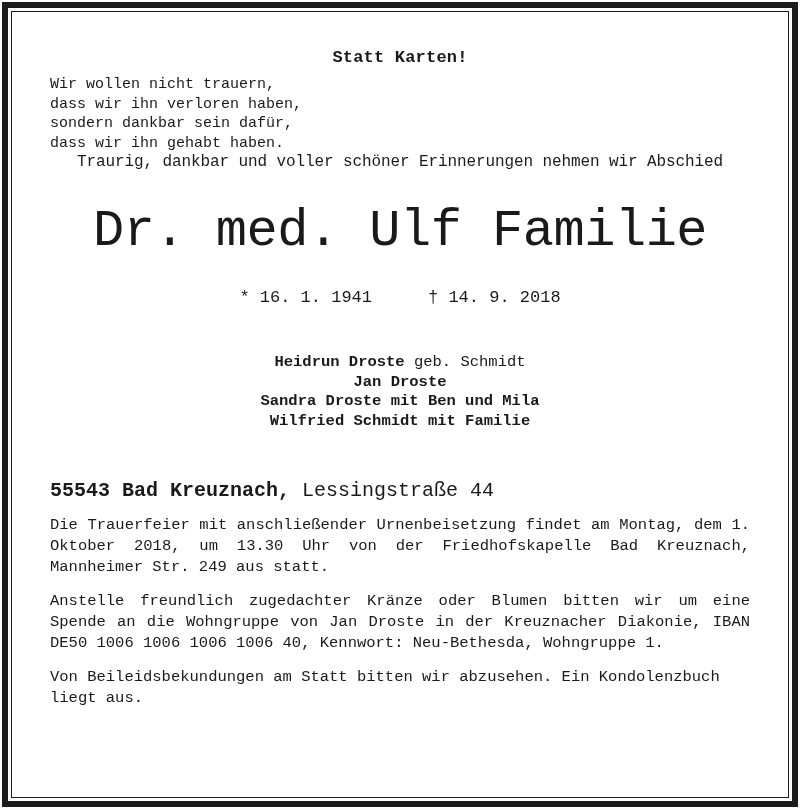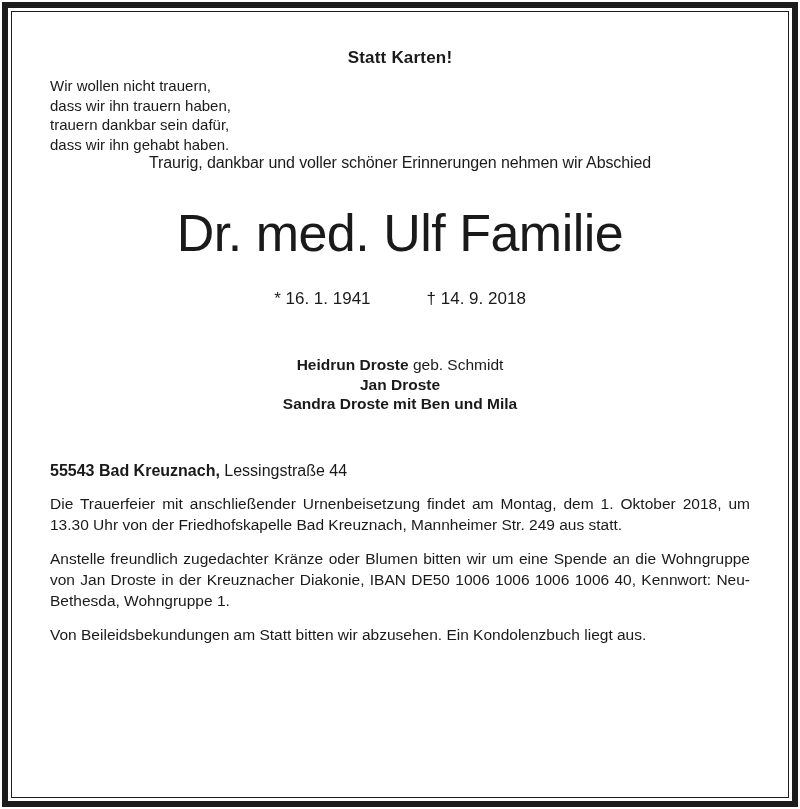--- a/index.html
+++ b/index.html
@@ -18,20 +18,21 @@
   
   .notice-frame {
     position: absolute;
     left: 2px;
     top: 2px;
     width: 796px;
     height: 805px;
     box-sizing: border-box;
     border: 6px solid #1c1c1c;
     background: #ffffff;
+    font-family: Liberation Mono, monospace;
   }
   .notice-frame-inner {
     position: absolute;
     left: 3px;
     top: 3px;
     right: 3px;
     bottom: 3px;
     box-sizing: border-box;
     border: 1.5px solid #1c1c1c;
     background: #ffffff;
@@ -100,21 +101,21 @@
     font-size: 15.5px;
     line-height: 19.5px;
     font-weight: bold;
     margin-top: 46px;
   }
   .mourner-line { display: block; }
   .mourner-suffix { font-weight: normal; }
 
   
   .address {
-    font-size: 16px;
+    font-size: 20px;
     margin-top: 48px;
     text-align: left;
   }
   .address-city { font-weight: bold; }
   .address-street { font-weight: normal; }
 
   .paragraph {
     font-size: 15.5px;
     line-height: 21px;
     text-align: justify;
@@ -126,38 +127,39 @@
 <body>
 
 <div class="notice-frame">
   <div class="notice-frame-inner">
     <div class="notice-body">
 
       <div class="headline">Statt Karten!</div>
 
       <div class="verse">
         <span class="verse-line">Wir wollen nicht trauern,</span>
-        <span class="verse-line">dass wir ihn trauern haben,</span>
-        <span class="verse-line">trauern dankbar sein dafür,</span>
+        <span class="verse-line">dass wir ihn verloren haben,</span>
+        <span class="verse-line">sondern dankbar sein dafür,</span>
         <span class="verse-line">dass wir ihn gehabt haben.</span>
       </div>
 
       <div class="farewell">Traurig, dankbar und voller schöner Erinnerungen nehmen wir Abschied</div>
 
       <div class="deceased-name">Dr. med. Ulf Familie</div>
 
 
       <div class="dates">
         <span class="date-birth">* 16. 1. 1941</span><span class="date-death">† 14. 9. 2018</span>
       </div>
 
       <div class="mourners">
         <span class="mourner-line"><span>Heidrun Droste</span><span class="mourner-suffix"> geb. Schmidt</span></span>
         <span class="mourner-line"><span>Jan Droste</span><span class="mourner-suffix"></span></span>
         <span class="mourner-line"><span>Sandra Droste mit Ben und Mila</span><span class="mourner-suffix"></span></span>
+        <span class="mourner-line"><span>Wilfried Schmidt mit Familie</span><span class="mourner-suffix"></span></span>
       </div>
 
       <div class="address">
         <span class="address-city">55543 Bad Kreuznach,</span><span class="address-street"> Lessingstraße 44</span>
       </div>
 
       <div class="paragraph">Die Trauerfeier mit anschließender Urnenbeisetzung findet am Montag, dem 1. Oktober 2018, um 13.30 Uhr von der Friedhofskapelle Bad Kreuznach, Mannheimer Str. 249 aus statt.</div>
       <div class="paragraph">Anstelle freundlich zugedachter Kränze oder Blumen bitten wir um eine Spende an die Wohngruppe von Jan Droste in der Kreuznacher Diakonie, IBAN DE50 1006 1006 1006 1006 40, Kennwort: Neu-Bethesda, Wohngruppe 1.</div>
       <div class="paragraph last">Von Beileidsbekundungen am Statt bitten wir abzusehen. Ein Kondolenzbuch liegt aus.</div>
 

